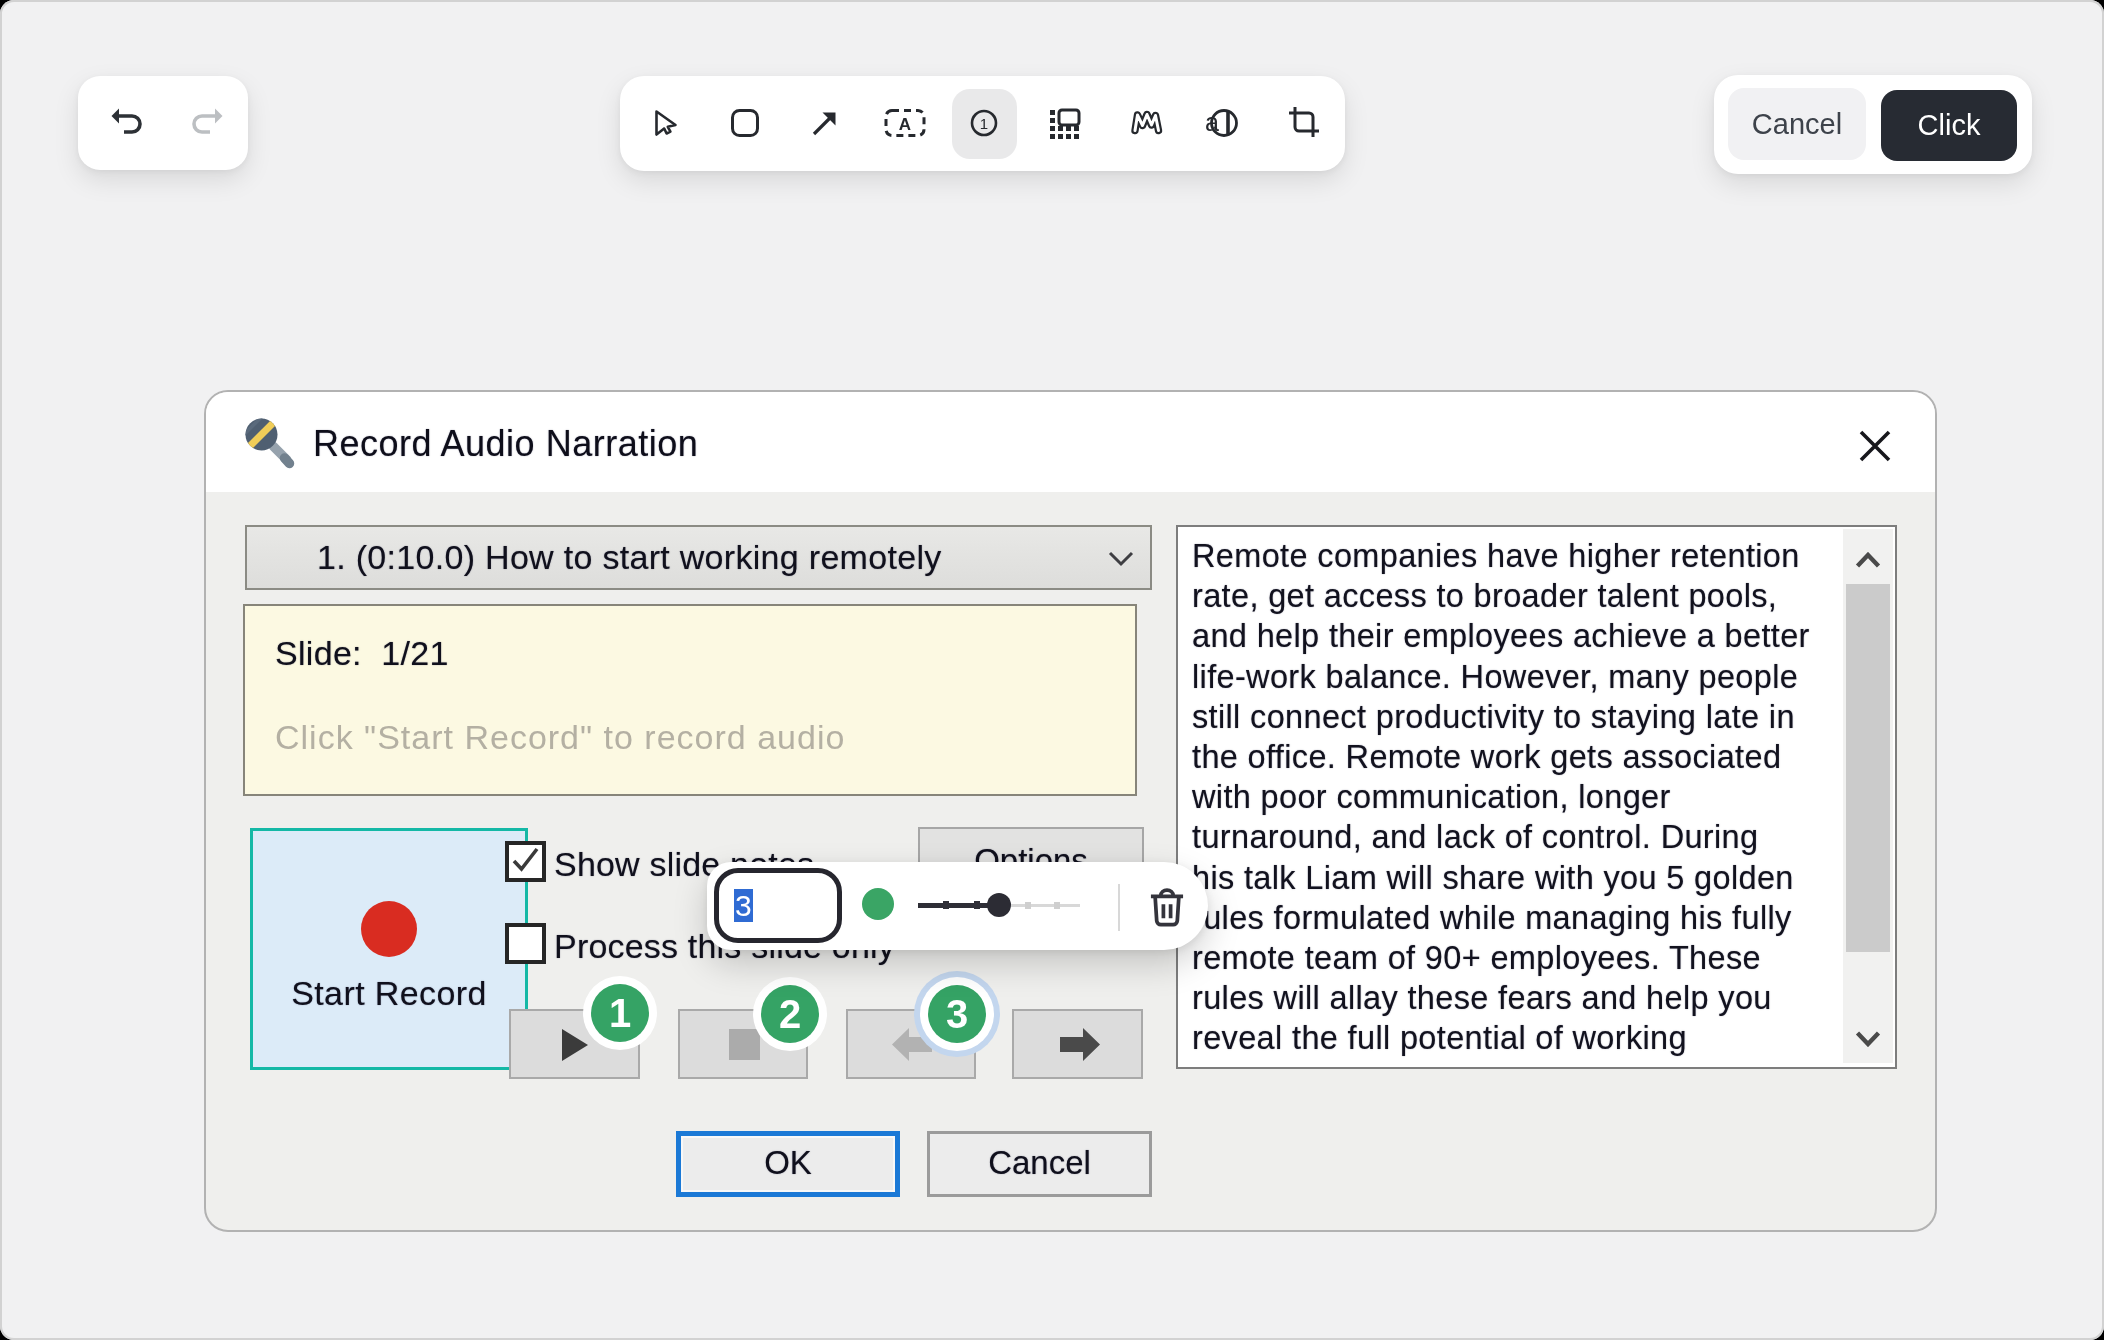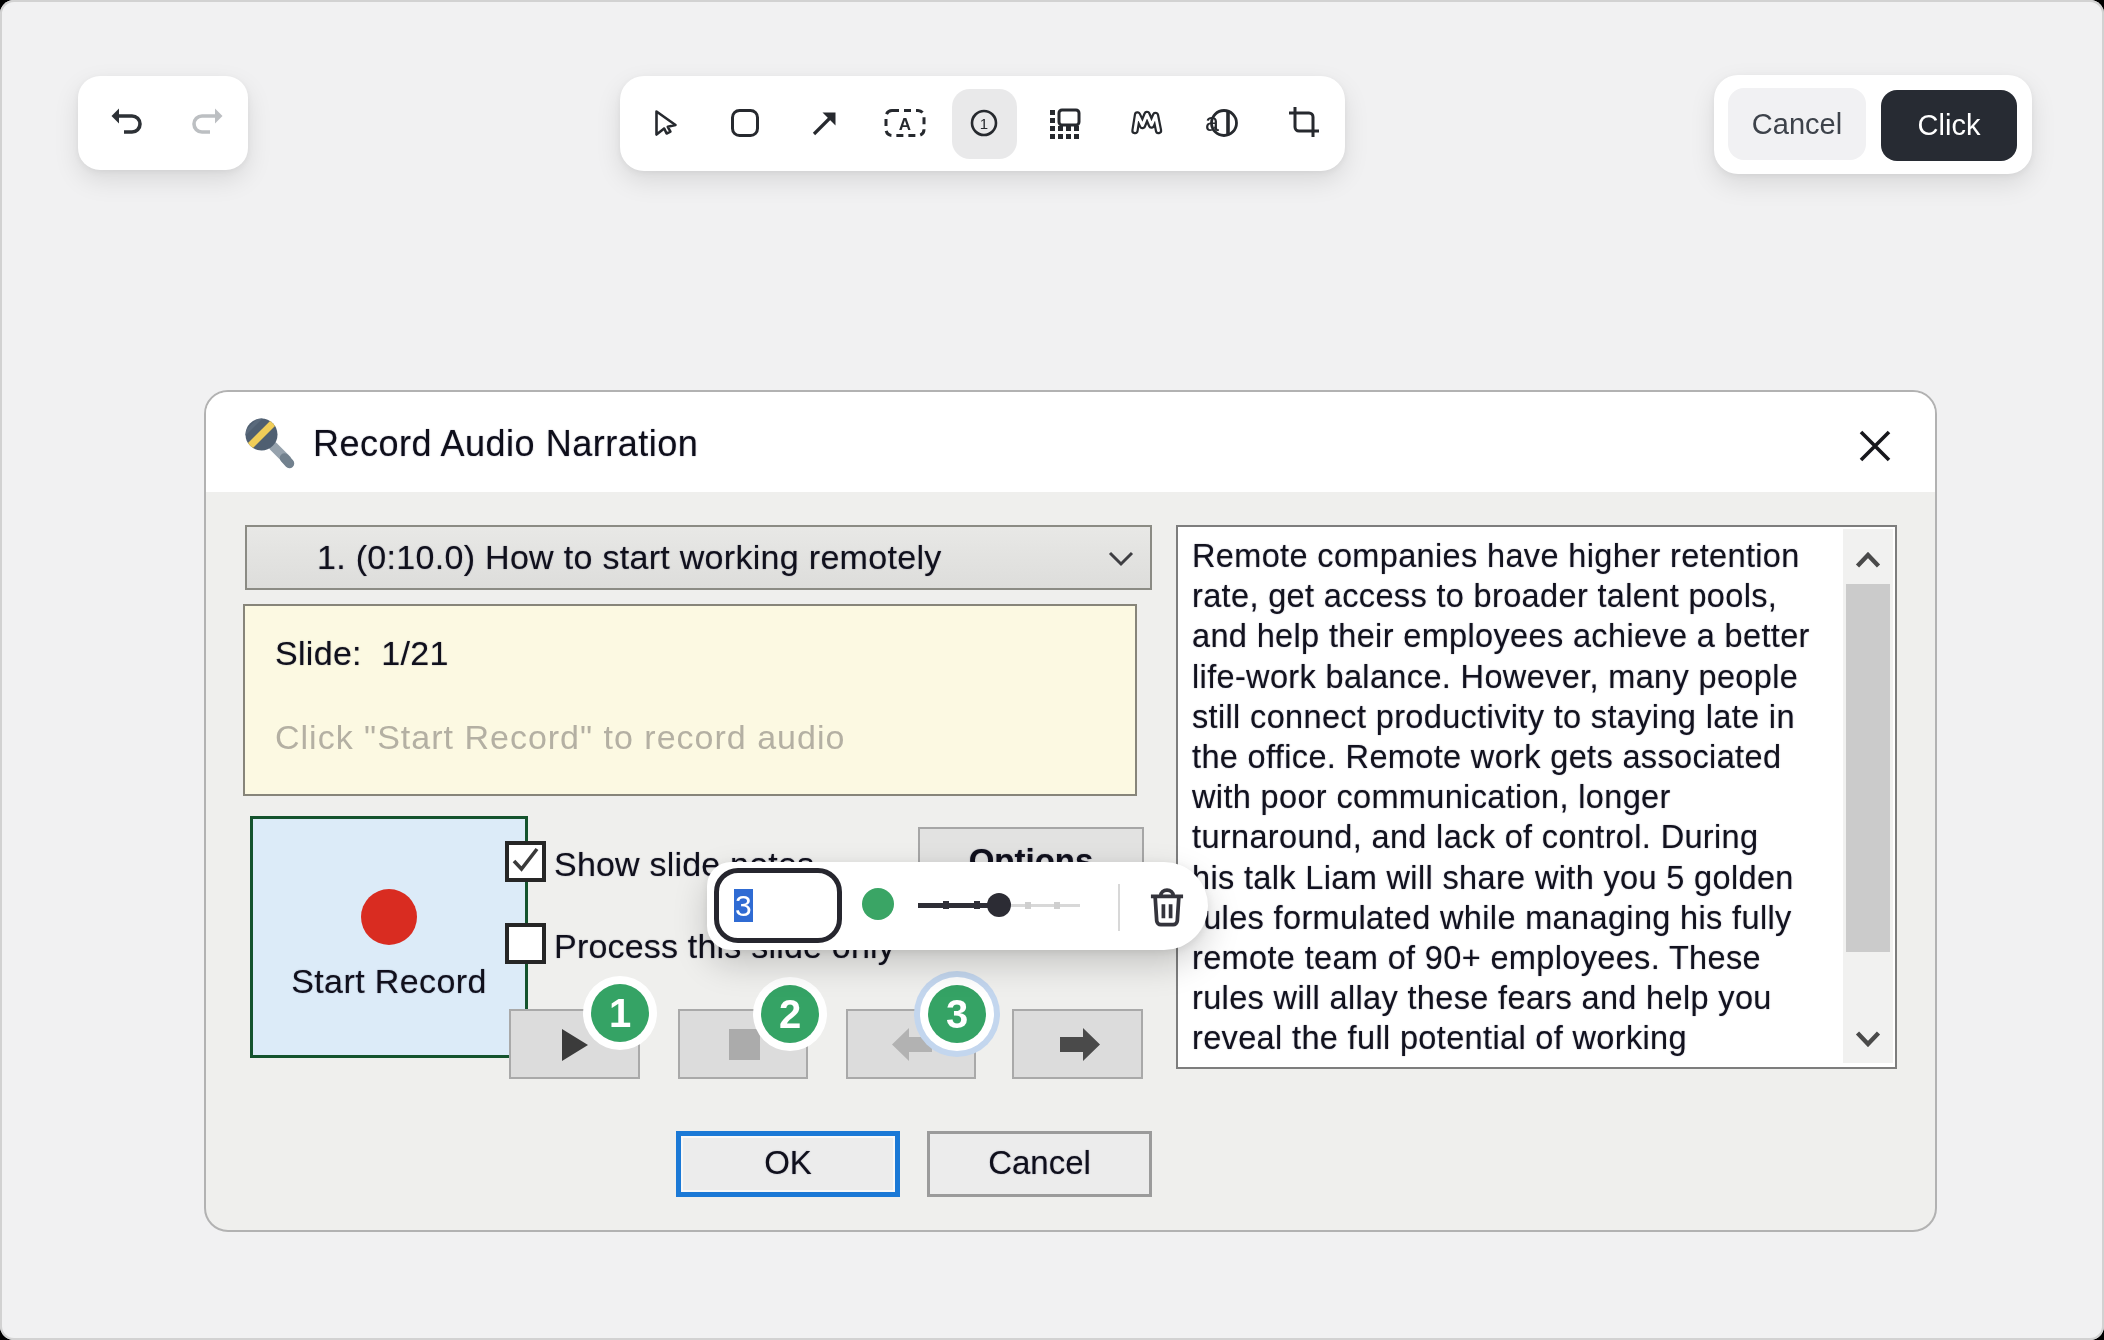--- a/index.html
+++ b/index.html
@@ -16,30 +16,30 @@
             overflow:hidden;margin-left:16px; }
   #titlebar { position:absolute; left:0; top:0; width:100%; height:100px; background:#fff; }
   #dlgtitle { position:absolute; left:107px; top:2px; height:100px; line-height:100px;
               font-size:36px; color:#0e0e1a; letter-spacing:0.5px; }
   .wtext { color:#10101c; text-shadow:0 0 1.2px rgba(18,18,55,0.5); }
   #dropdown { position:absolute; left:39px; top:133px; width:907px; height:65px;
               background:linear-gradient(#e8e8e6,#dddddb); border:2px solid #8b8b84; }
   #dropdown .t { position:absolute; left:70px; top:0; height:61px; line-height:61px; font-size:34px; letter-spacing:0.3px; }
   #yellow { position:absolute; left:37px; top:212px; width:894px; height:192px;
             background:#fcf9e2; border:2px solid #87857a; }
-  #startrec { position:absolute; left:44px; top:424px; width:278px; height:242px;
-              background:#dcebf8; border:3px solid #14532d; }
+  #startrec { position:absolute; left:44px; top:436px; width:278px; height:242px;
+              background:#dcebf8; border:3px solid #14b8a6; }
   #startrec .dot { position:absolute; left:50%; top:70px; width:56px; height:56px;
                    margin-left:-28px; border-radius:50%; background:#d92c21; }
   #startrec .lbl { position:absolute; width:100%; top:143px; text-align:center; font-size:34px; letter-spacing:0.4px; }
   .cbx { position:absolute; width:41px; height:41px; background:#fff; border:4px solid #262626; }
   .cblabel { position:absolute; font-size:34px; letter-spacing:0.2px; height:40px; line-height:40px; }
   #options { position:absolute; left:712px; top:435px; width:226px; height:68px;
              background:#e2e2e1; border:2px solid #a6a6a6; text-align:center;
-             font-size:33px; line-height:64px;font-weight:bold; }
+             font-size:33px; line-height:64px; }
   .pbtn { position:absolute; top:617px; height:70px; background:#dcdcdc; border:2px solid #a9a9a9; }
   .winbtn { position:absolute; top:739px; height:66px; background:#ececec;
             text-align:center; font-size:33px; line-height:58px; }
   #notes { position:absolute; left:970px; top:133px; width:721px; height:544px;
            background:#fff; border:2px solid #7d7d7d; }
   #notes .txt { position:absolute; left:14px; top:9px; font-size:32.5px; letter-spacing:0.35px; line-height:40.2px;
                 white-space:nowrap; color:#12121e; }
   #scroll { position:absolute; right:2px; top:2px; width:50px; height:534px; background:#f1f1f0; }
   #scroll .thumb { position:absolute; left:3px; top:55px; width:44px; height:368px; background:#cbcbcb; }
   #scroll .chev { position:absolute; left:0; width:100%; text-align:center; }

